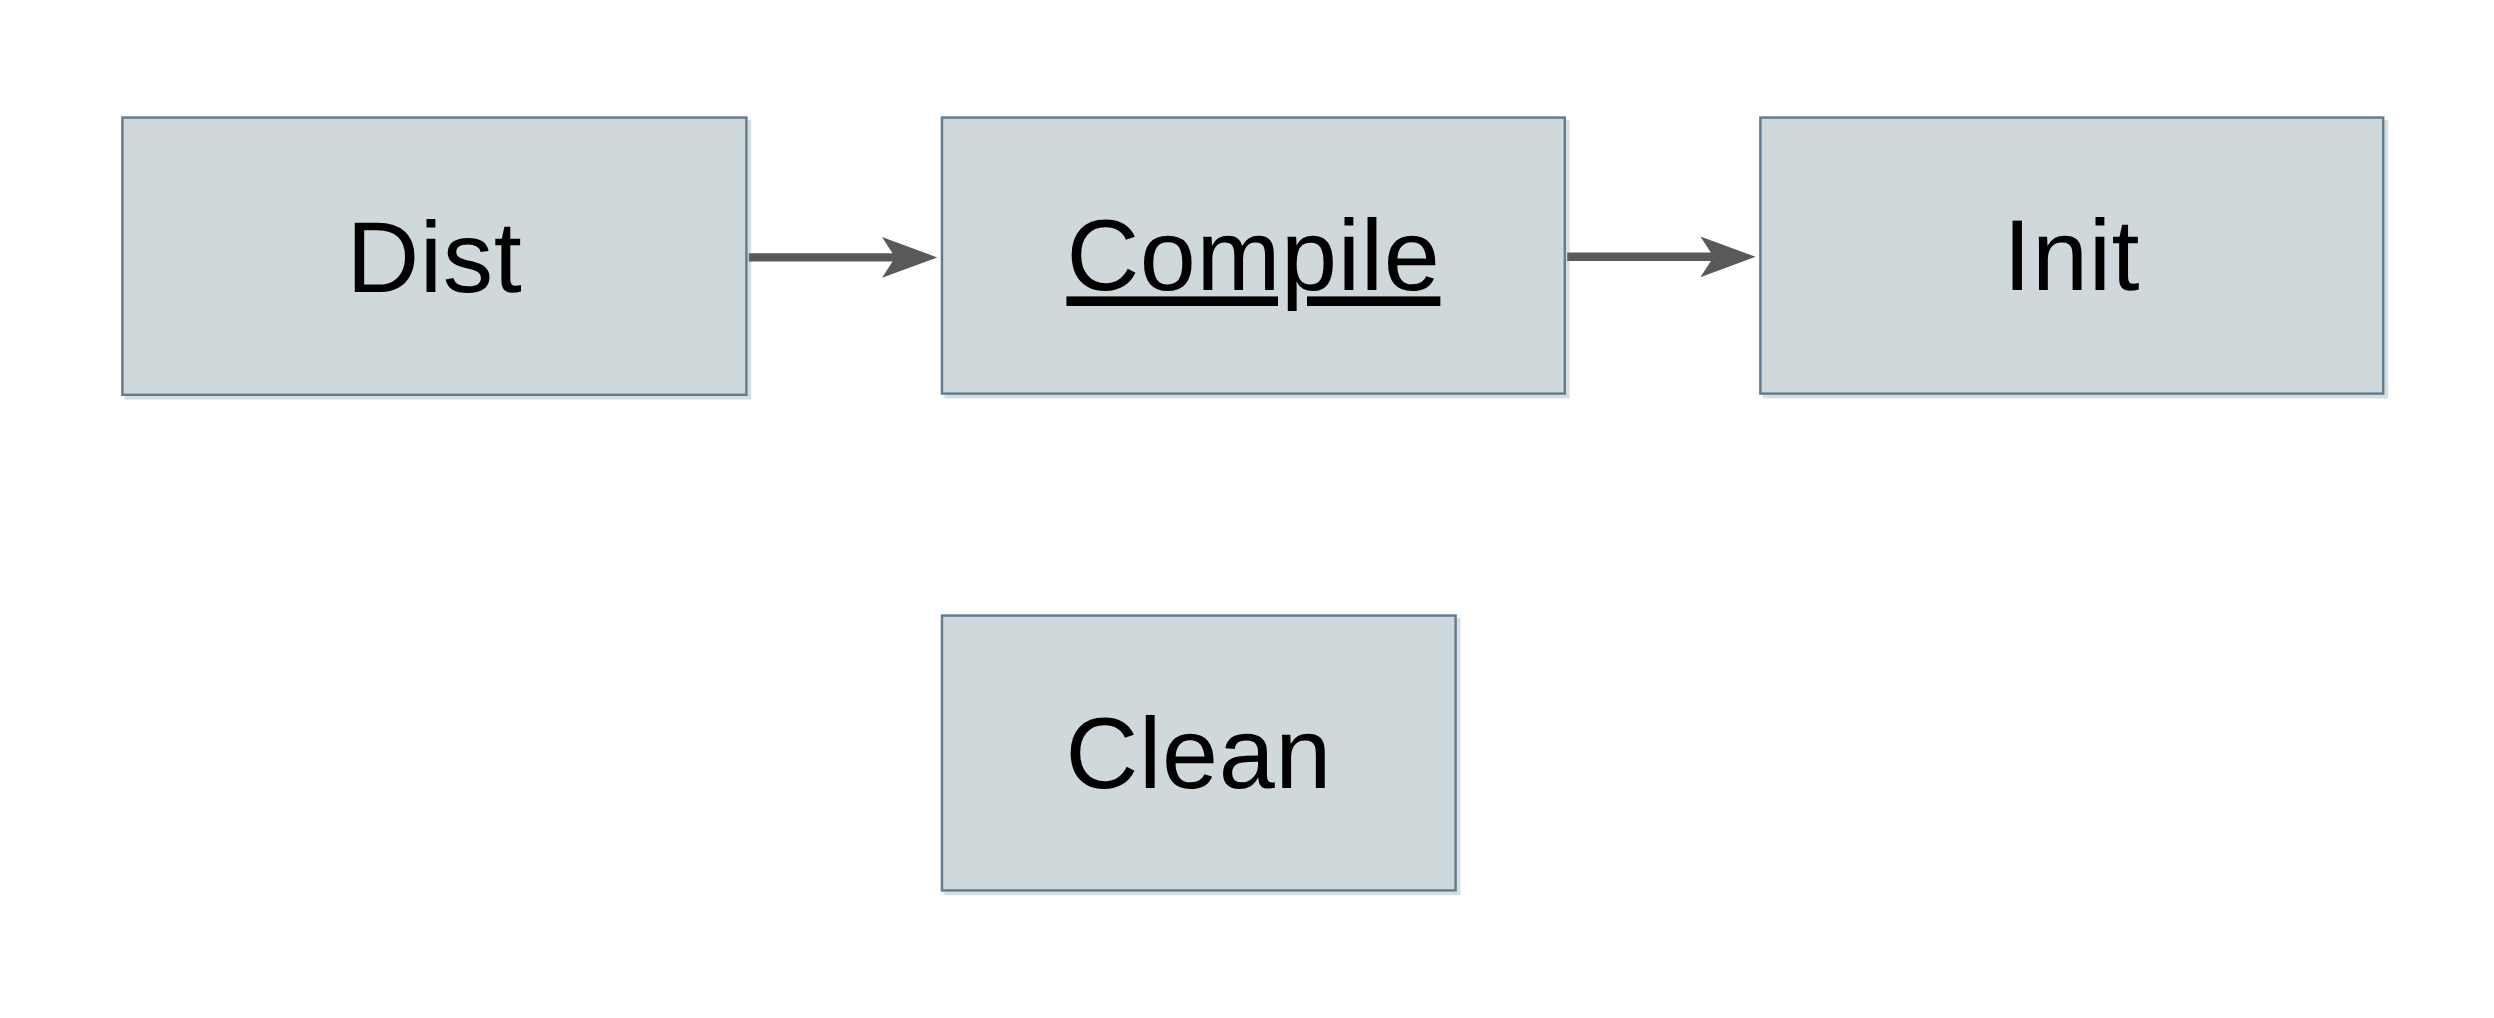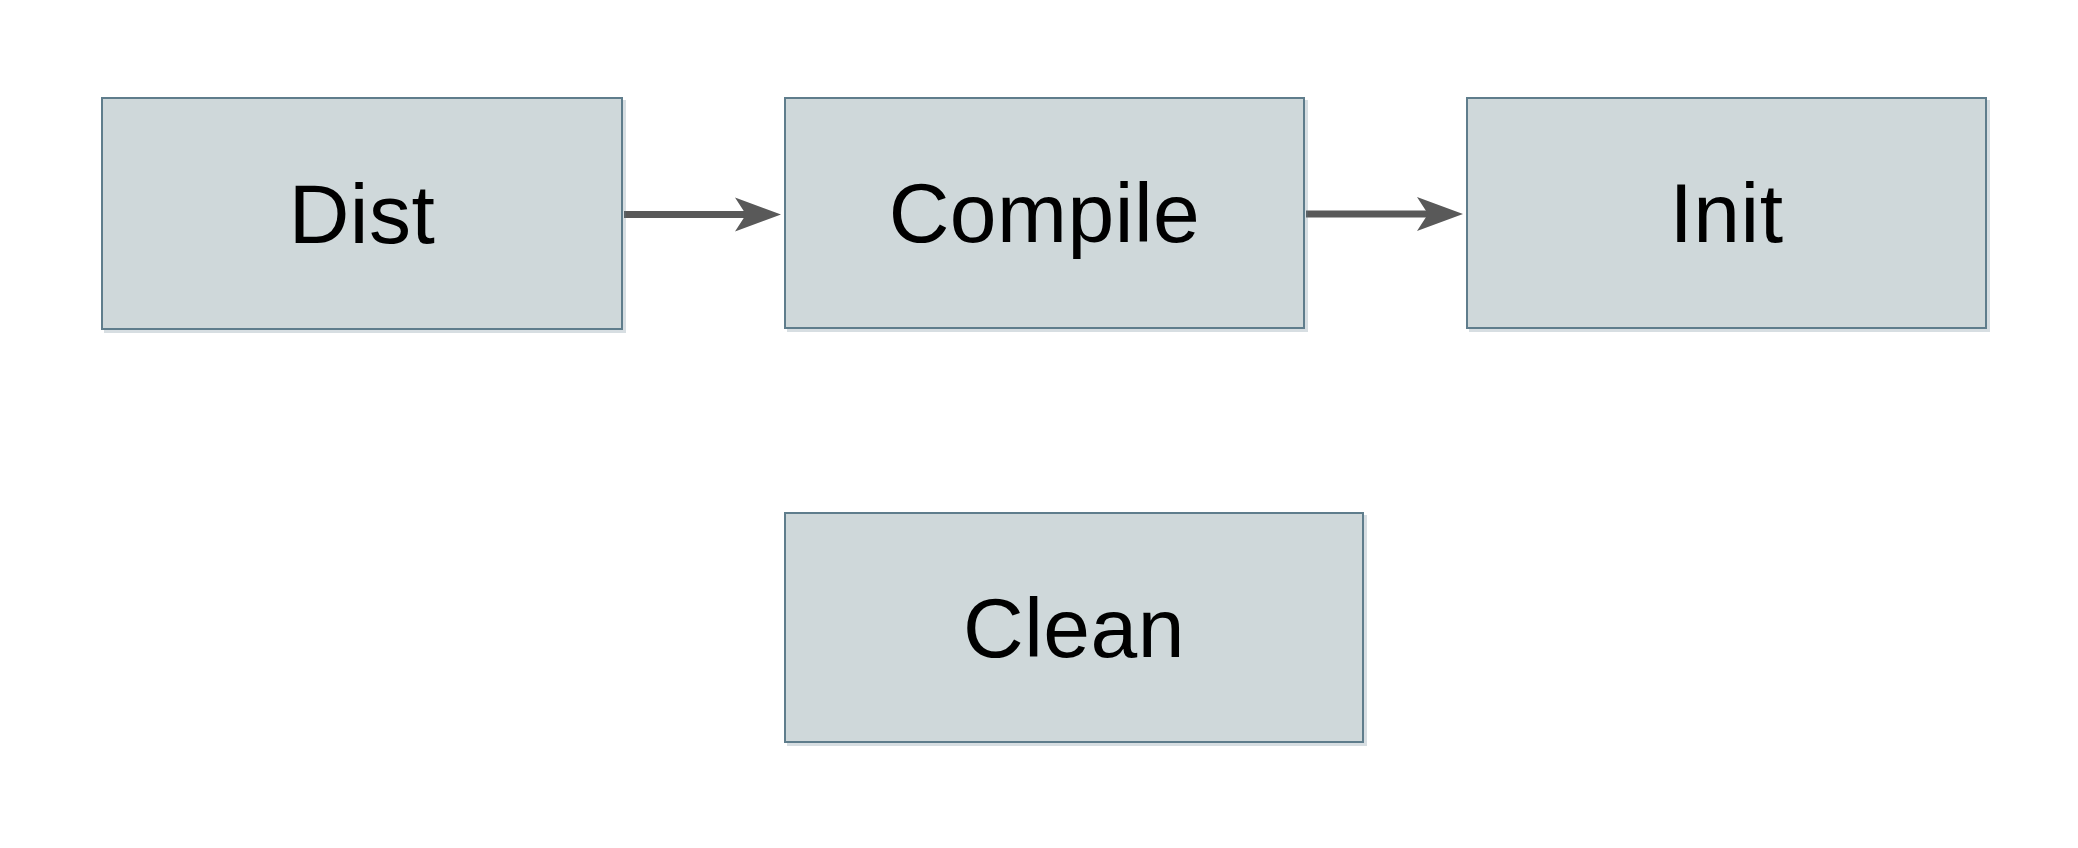--- a/index.html
+++ b/index.html
@@ -56,25 +56,25 @@
     <g class="edge">
         <line x1="1278" y1="214" x2="1400" y2="214" stroke="#595959" stroke-width="7"></line>
         <polygon points="1435,214 1389,197 1400,214 1389,231" fill="#595959"></polygon>
       </g>
   </svg>
 
   <div class="node" id="node-0" style="left: 73px; top: 97px; width: 522px; height: 233px;">
     <span class="node-label">Dist</span>
   </div>
 
-  <div class="node" id="node-1" style="left: 756px; top: 97px; width: 521px; height: 232px;">
+  <div class="node" id="node-1" style="left: 756px; top: 97px; width: 521px; height: 232px; text-decoration: underline;">
     <span class="node-label">Compile</span>
   </div>
 
   <div class="node" id="node-2" style="left: 1438px; top: 97px; width: 521px; height: 232px; text-align: center;">
     <span class="node-label">Init</span>
   </div>
 
-  <div class="node" id="node-3" style="left: 756px; top: 512px; width: 580px; height: 231px; text-align: center;">
+  <div class="node" id="node-3" style="left: 756px; top: 512px; width: 430px; height: 231px; text-align: center;">
     <span class="node-label">Clean</span>
   </div>
 
 </div>
 
 </body></html>

